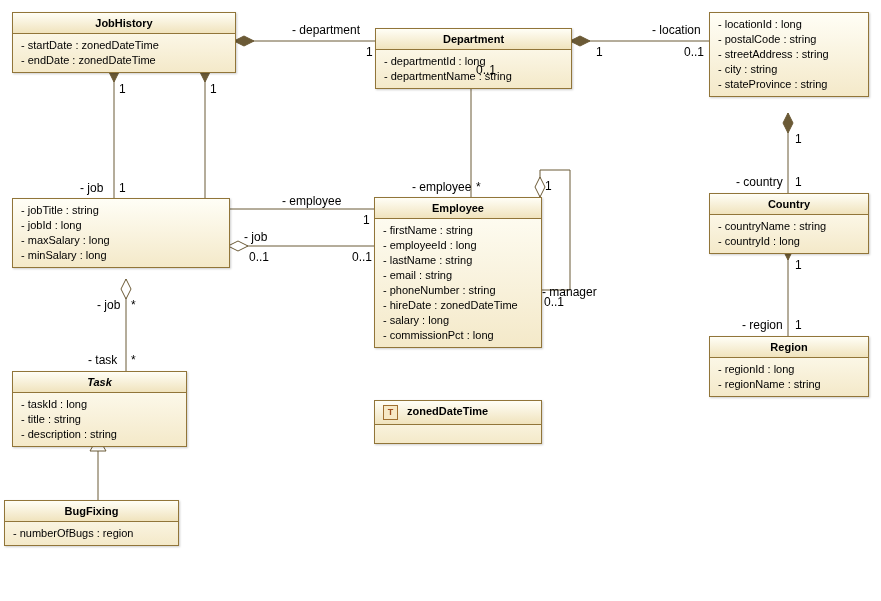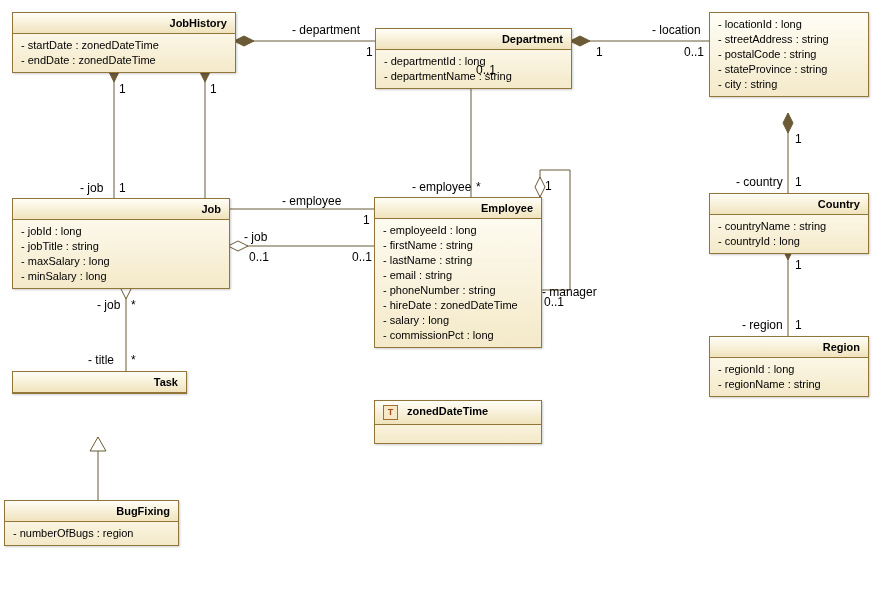--- a/index.html
+++ b/index.html
@@ -1,18 +1,18 @@
 <!DOCTYPE html>
 <html><head>
 <meta charset="utf-8">
 <style>
 body{margin:0;font-family:Arial,sans-serif;font-size:11px;background:#fff;width:881px;height:601px;position:relative}
 .uml-class{position:absolute;border:1px solid #917539;background:linear-gradient(180deg,#fffef6 0%,#f4e9c9 100%);box-shadow:1px 1px 2px rgba(0,0,0,0.2)}
-.uml-header{font-weight:bold;text-align:right;padding:4px 8px;border-bottom:1px solid #917539;background:linear-gradient(180deg,#fffef6 0%,#f0e3bd 100%)}
-.uml-header.italic{}
+.uml-header{font-weight:bold;text-align:center;padding:4px 8px;border-bottom:1px solid #917539;background:linear-gradient(180deg,#fffef6 0%,#f0e3bd 100%)}
+.uml-header.italic{font-style:italic}
 .uml-body{padding:4px 8px}
 .uml-body.empty{min-height:10px}
 .attr{white-space:nowrap;line-height:15px}
 .dt-icon{display:inline-block;width:13px;height:13px;border:1px solid #a07030;background:#f7e9c6;color:#a05020;font-size:9px;font-weight:bold;text-align:center;line-height:13px;margin-right:6px;vertical-align:middle}
 .label{position:absolute;font-size:12px;color:#000;background:transparent;white-space:nowrap}
 svg{position:absolute;top:0;left:0;width:881px;height:601px;pointer-events:none}
 .line{stroke:#6b5a36;stroke-width:1;fill:none}
 .diamond-f{fill:#6b5a36;stroke:#6b5a36}
 .diamond-o{fill:#fff;stroke:#6b5a36}
 .tri-o{fill:#fff;stroke:#6b5a36}
@@ -68,61 +68,65 @@
   <div class="uml-header">Department</div>
   <div class="uml-body">
     <div class="attr">- departmentId : long</div>
     <div class="attr">- departmentName : string</div>
   </div>
 </div>
 
 <div class="uml-class" style="left:709px;top:12px;width:158px">
   <div class="uml-body">
     <div class="attr">- locationId : long</div>
+    <div class="attr">- postalCode : string</div>
     <div class="attr">- streetAddress : string</div>
-    <div class="attr">- postalCode : string</div>
+    <div class="attr">- city : string</div>
     <div class="attr">- stateProvince : string</div>
-    <div class="attr">- city : string</div>
   </div>
 </div>
 
 <div class="uml-class" style="left:12px;top:198px;width:216px">
-  <div class="uml-header">Job</div>
   <div class="uml-body">
+    <div class="attr">- jobTitle : string</div>
     <div class="attr">- jobId : long</div>
-    <div class="attr">- jobTitle : string</div>
     <div class="attr">- maxSalary : long</div>
     <div class="attr">- minSalary : long</div>
   </div>
 </div>
 
 <div class="uml-class" style="left:374px;top:197px;width:166px">
   <div class="uml-header">Employee</div>
   <div class="uml-body">
+    <div class="attr">- firstName : string</div>
     <div class="attr">- employeeId : long</div>
-    <div class="attr">- firstName : string</div>
     <div class="attr">- lastName : string</div>
     <div class="attr">- email : string</div>
     <div class="attr">- phoneNumber : string</div>
     <div class="attr">- hireDate : zonedDateTime</div>
     <div class="attr">- salary : long</div>
     <div class="attr">- commissionPct : long</div>
   </div>
 </div>
 
 <div class="uml-class" style="left:709px;top:193px;width:158px">
   <div class="uml-header">Country</div>
   <div class="uml-body">
     <div class="attr">- countryName : string</div>
     <div class="attr">- countryId : long</div>
   </div>
 </div>
 
 <div class="uml-class" style="left:12px;top:371px;width:173px">
   <div class="uml-header italic">Task</div>
+  <div class="uml-body">
+    <div class="attr">- taskId : long</div>
+    <div class="attr">- title : string</div>
+    <div class="attr">- description : string</div>
+  </div>
 </div>
 
 <div class="uml-class" style="left:709px;top:336px;width:158px">
   <div class="uml-header">Region</div>
   <div class="uml-body">
     <div class="attr">- regionId : long</div>
     <div class="attr">- regionName : string</div>
   </div>
 </div>
 
@@ -171,14 +175,14 @@
 <div class="label" style="left:795px;top:132px">1</div>
 <div class="label" style="left:736px;top:175px">- country</div>
 <div class="label" style="left:795px;top:175px">1</div>
 
 <div class="label" style="left:795px;top:258px">1</div>
 <div class="label" style="left:742px;top:318px">- region</div>
 <div class="label" style="left:795px;top:318px">1</div>
 
 <div class="label" style="left:97px;top:298px">- job</div>
 <div class="label" style="left:131px;top:298px">*</div>
-<div class="label" style="left:88px;top:353px">- title</div>
+<div class="label" style="left:88px;top:353px">- task</div>
 <div class="label" style="left:131px;top:353px">*</div>
 
 </body></html>

